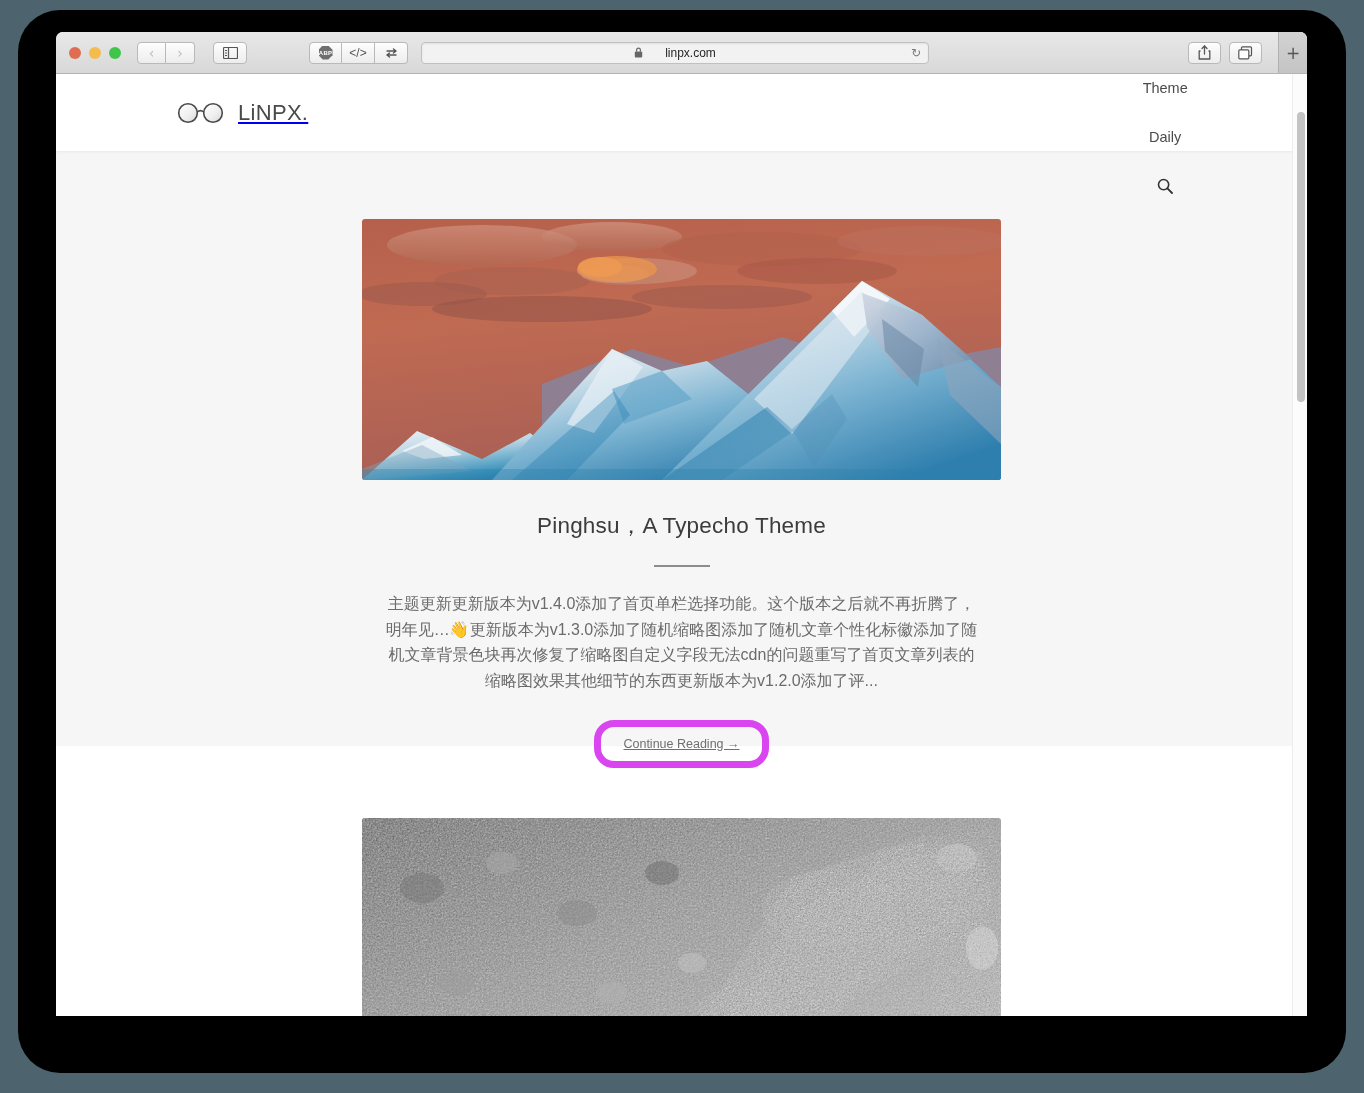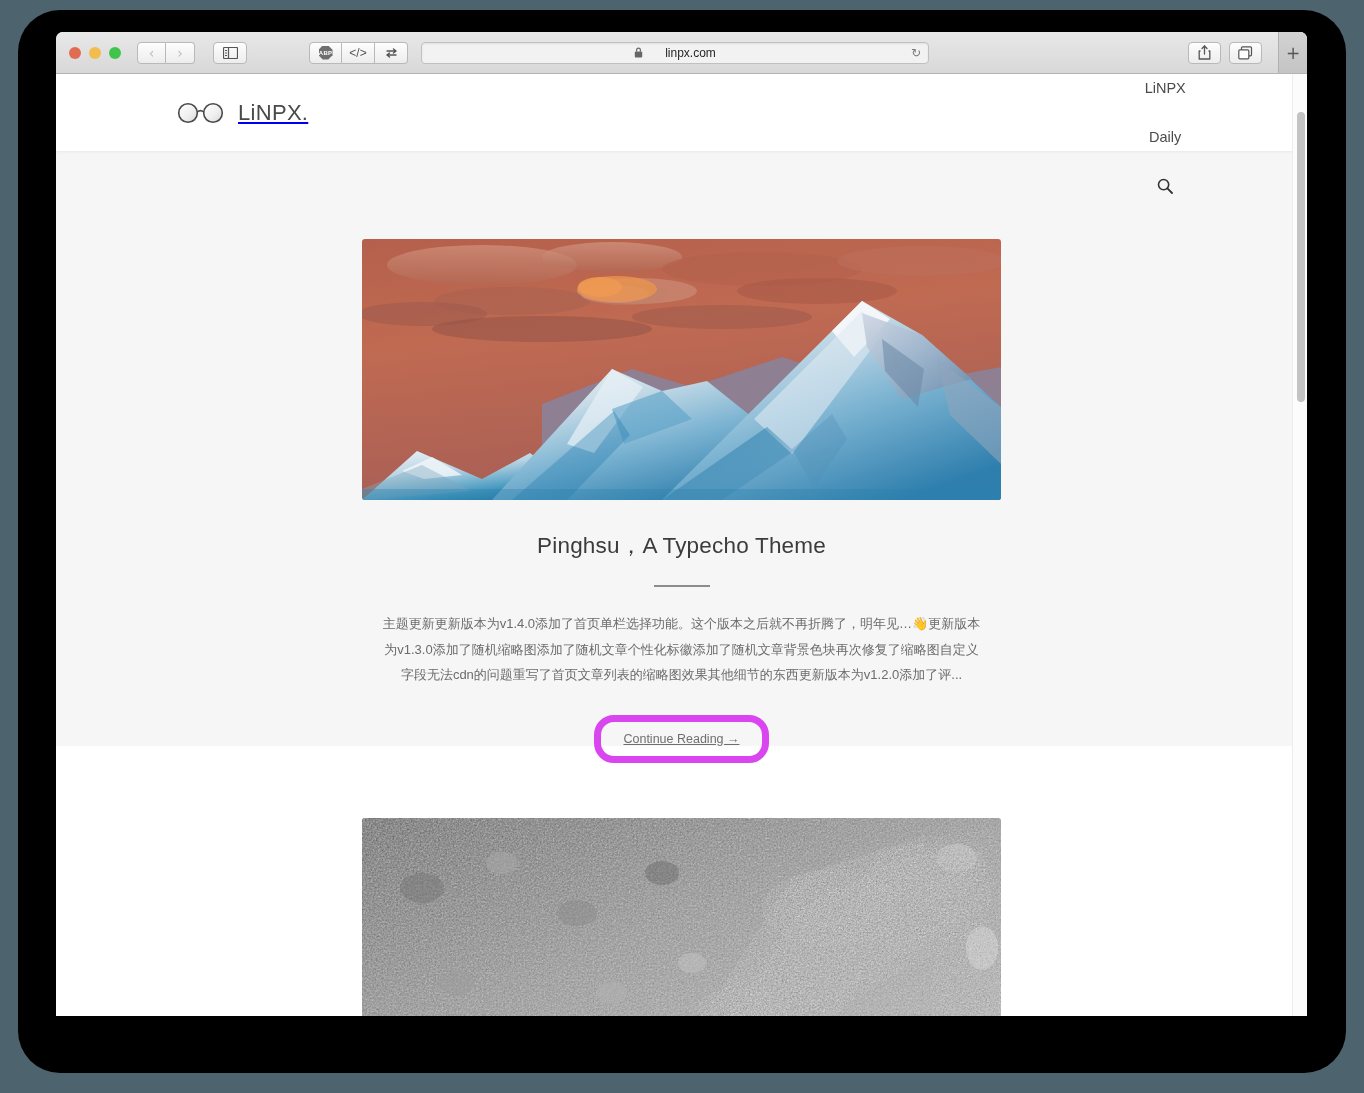--- a/index.html
+++ b/index.html
@@ -198,21 +198,21 @@
   .nav-link {
     font-size: 14.5px;
     color: #4b4b4b;
     text-decoration: none;
     font-family: "Liberation Sans", sans-serif;
   }
   #search-icon-wrap { display: flex; align-items: center; }
 
   
   .post-section {
-    padding: 88px 0 0 0;
+    padding: 68px 0 0 0;
     text-align: center;
   }
   #post-section-1 { background: #f6f6f6; height: 595px; box-sizing: border-box; }
   #post-section-2 { background: #ffffff; padding-top: 72px; }
 
   .post-thumb {
     width: 639px;
     height: 261px;
     margin: 0 auto;
     border-radius: 3px;
@@ -238,21 +238,21 @@
   }
   .post-divider {
     width: 56px;
     height: 2px;
     background: #8d8d8d;
     margin: 24px auto 0 auto;
   }
   .post-excerpt {
     margin: 24px auto 0 auto;
     width: 600px;
-    font-size: 13px;
+    font-size: 16px;
     line-height: 25.5px;
     color: #6b6b6b;
     font-family: "Liberation Sans", sans-serif;
   }
   .continue-btn {
     display: inline-block;
     margin-top: 27px;
     padding: 10px 22px;
     border: 7px solid #d946ef;
     border-radius: 20px;
@@ -376,21 +376,21 @@
             </defs>
             <circle cx="11" cy="11" r="9.3" fill="url(#lensgrad)" stroke="#4a4a4a" stroke-width="1.6"></circle>
             <circle cx="36" cy="11" r="9.3" fill="url(#lensgrad)" stroke="#4a4a4a" stroke-width="1.6"></circle>
             <path d="M20.3 10 Q23.5 7.4 26.7 10" fill="none" stroke="#4a4a4a" stroke-width="1.6"></path>
           </svg>
           <span id="brand-text">LiNPX.</span>
         </a>
 
         <nav id="site-nav">
           <a class="nav-link" href="#">Archives</a>
-          <a class="nav-link" href="#">LiNPX</a>
+          <a class="nav-link" href="#">Theme</a>
           <a class="nav-link" href="#">Daily</a>
           <span id="search-icon-wrap">
             <svg width="16" height="16" viewBox="0 0 16 16">
               <circle cx="6.6" cy="6.6" r="5.1" fill="none" stroke="#333" stroke-width="1.6"></circle>
               <line x1="10.4" y1="10.4" x2="15" y2="15" stroke="#333" stroke-width="1.8" stroke-linecap="round"></line>
             </svg>
           </span>
         </nav>
       </div>
 

